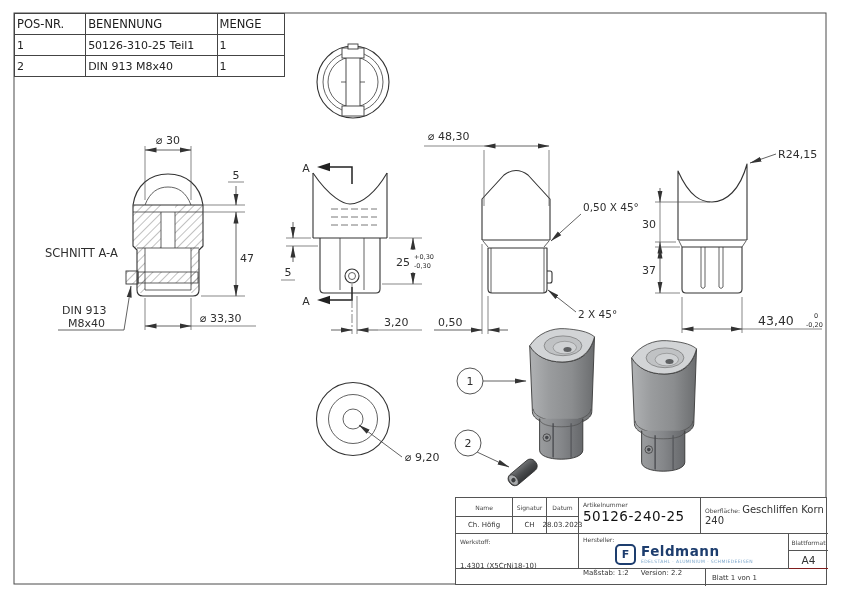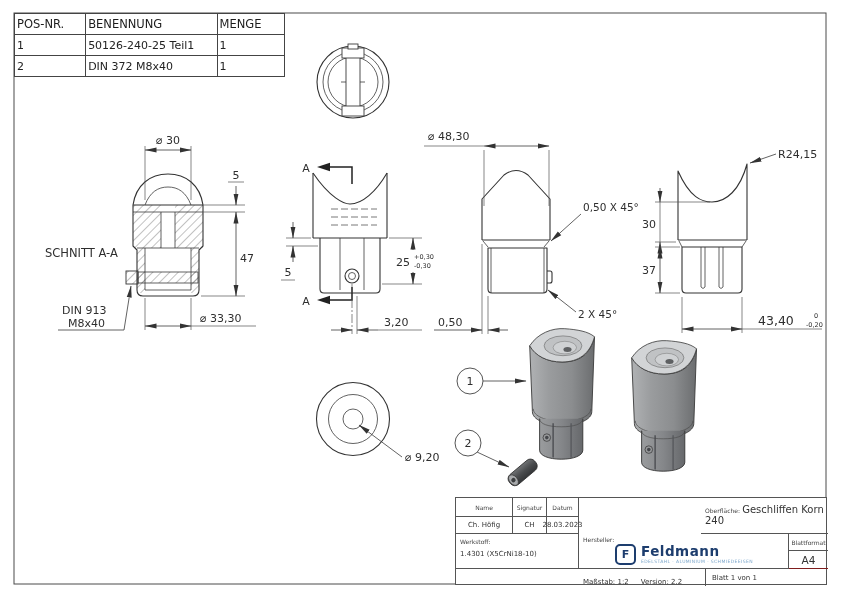--- a/index.html
+++ b/index.html
@@ -278,46 +278,50 @@
 
 <table class="ptable">
   <tbody>
         <tr>
     <td class="hdr" style="width:71px">POS-NR.</td>
     <td class="hdr" style="width:133px">BENENNUNG</td>
     <td class="hdr" style="width:65px">MENGE</td>
   </tr>
   <tr>
     <td>1</td>
-    <td>50126-240-25 Teil1</td>
+    <td>50126-310-25 Teil1</td>
     <td>1</td>
   </tr>
   <tr>
     <td>2</td>
-    <td>DIN 372 M8x40</td>
+    <td>DIN 913 M8x40</td>
     <td>1</td>
   </tr>
 </tbody>
     </table>
 
 <div class="tblock">
 
   <div class="tb bdr cell-c lab" style="left:0;top:0;width:57px;height:19px">Name</div>
   <div class="tb bdr cell-c lab" style="left:57px;top:0;width:34px;height:19px">Signatur</div>
   <div class="tb bdr cell-c lab" style="left:91px;top:0;width:32px;height:19px">Datum</div>
   <div class="tb bdr cell-c" style="left:0;top:19px;width:57px;height:17px">Ch. Höfig</div>
   <div class="tb bdr cell-c" style="left:57px;top:19px;width:34px;height:17px">CH</div>
   <div class="tb bdr cell-c" style="left:91px;top:19px;width:32px;height:17px">28.03.2023</div>
 
   <div class="tb bdr" style="left:0;top:36px;width:123px;height:35px;padding:4px">
     <div class="lab">Werkstoff:</div>
-    <div style="margin-top:5px">1.4301 (X5CrNi18-10)</div>
-  </div>
-
-
+    <div style="margin-top:17px">1.4301 (X5CrNi18-10)</div>
+  </div>
+
+
+  <div class="tb bdr" style="left:123px;top:0;width:122px;height:36px;padding:3px 4px">
+    <div class="lab">Artikelnummer</div>
+    <div class="artnum">50126-240-25</div>
+  </div>
 
   <div class="tb" style="left:245px;top:0;width:127px;height:36px;border-bottom:1px solid #555;padding:6px 4px">
     <span class="lab">Oberfläche:</span>
     <span style="font-size:10px">Geschliffen Korn 240</span>
   </div>
 
   <div class="tb bdr" style="left:123px;top:36px;width:210px;height:35px;padding:2px 4px">
     <div class="lab">Hersteller:</div>
     <div class="logo" style="margin:1px 0 0 32px">
       <div class="logomark">F</div>
@@ -325,20 +329,20 @@
         <div class="logoname">Feldmann</div>
         <div class="logotag">EDELSTAHL · ALUMINIUM · SCHMIEDEEISEN</div>
       </div>
     </div>
   </div>
 
   <div class="tb cell-c lab" style="left:333px;top:36px;width:39px;height:17px;border-bottom:1px solid #555">Blattformat</div>
   <div class="tb cell-c" style="left:333px;top:53px;width:39px;height:18px;border-bottom:1px solid #7f1d1d;font-size:10.5px">A4</div>
 
   <div class="tb" style="left:123px;top:71px;width:127px;height:17px;border-right:1px solid #555;
-       display:flex;align-items:flex-end;gap:12px;padding-left:4px">
+       display:flex;align-items:flex-start;gap:12px;padding-left:4px">
     <span>Maßstab: 1:2</span>
     <span>Version: 2.2</span>
   </div>
   <div class="tb" style="left:250px;top:71px;width:122px;height:17px;display:flex;align-items:center;padding-left:6px">Blatt 1 von 1</div>
 </div>
 
 </div>
 
 </body></html>

